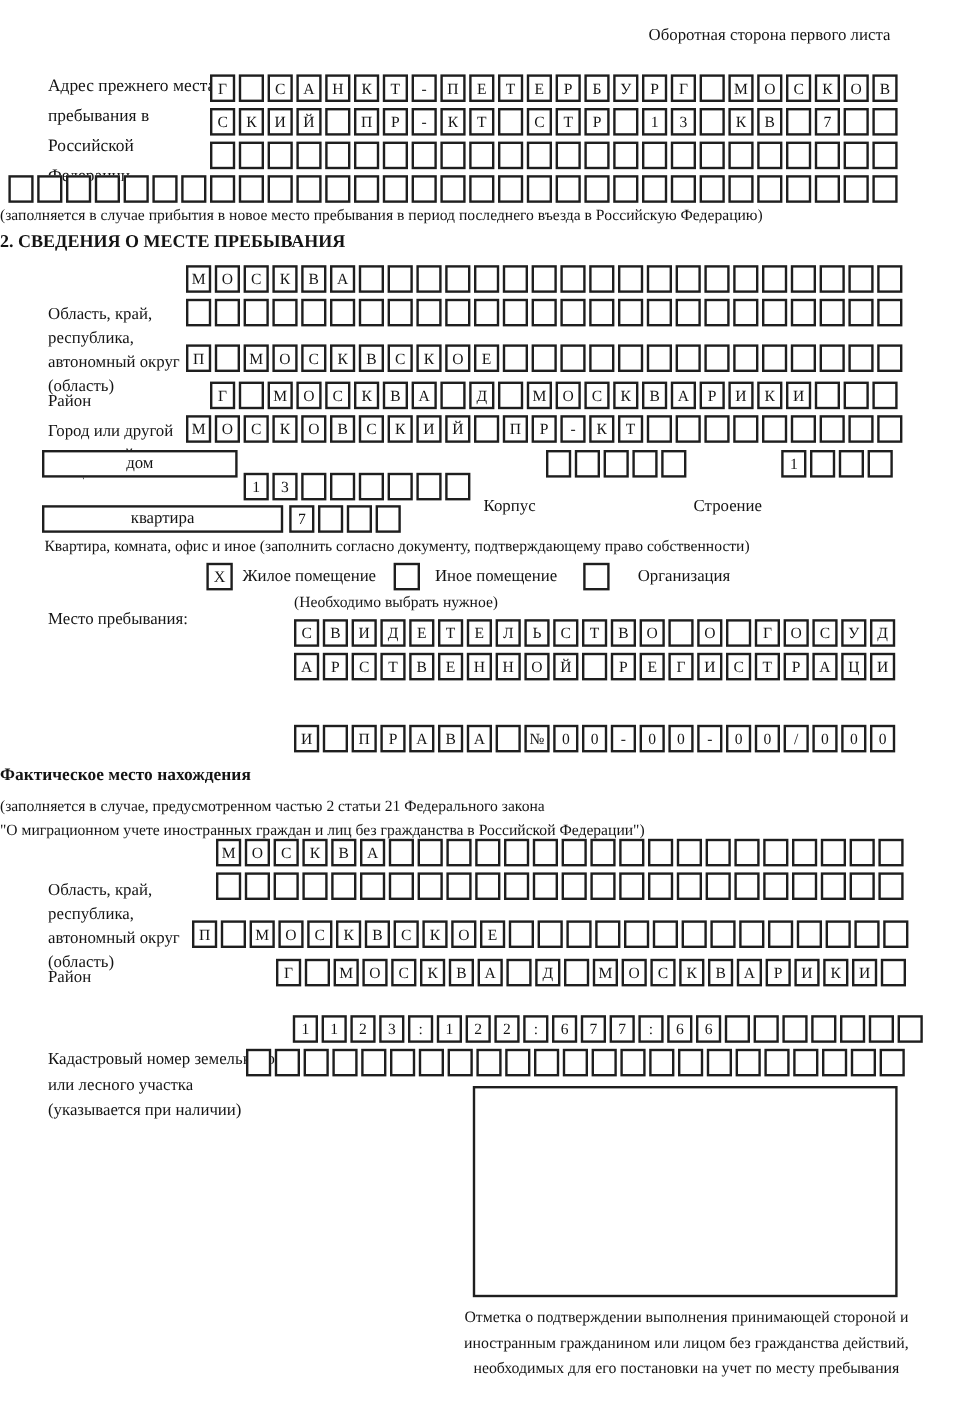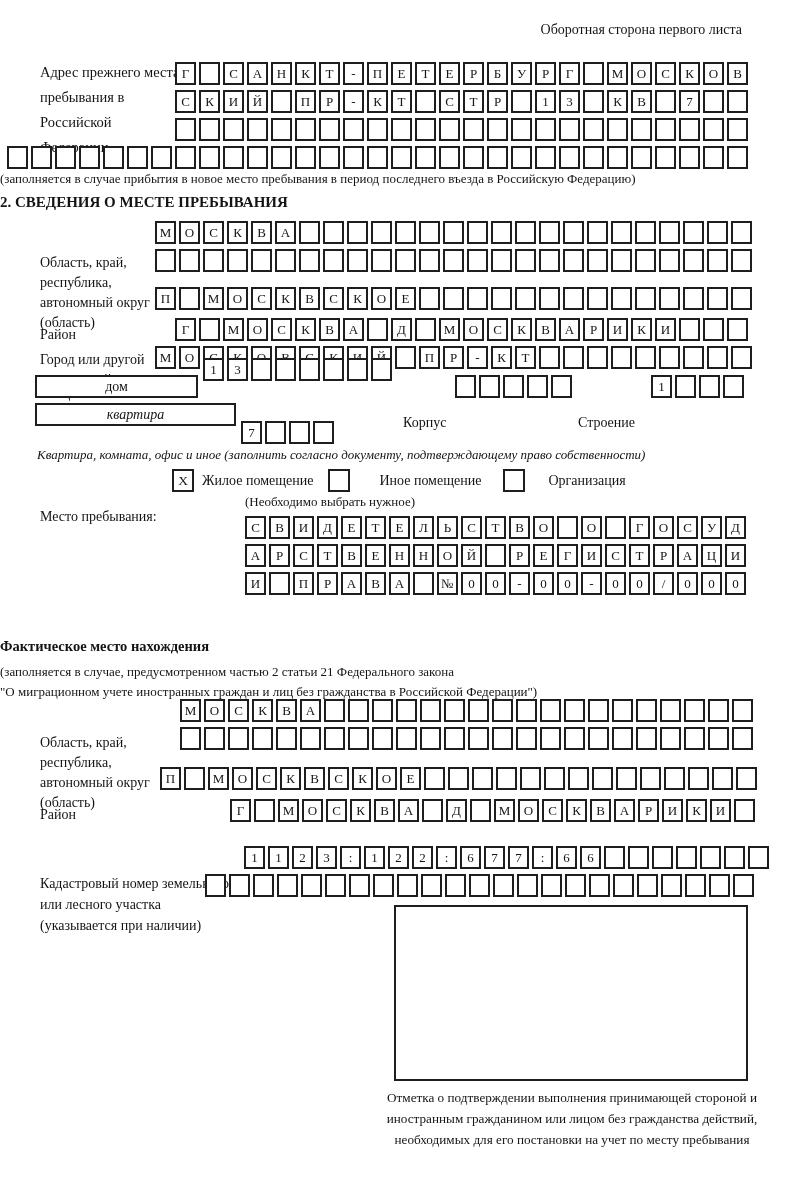--- a/index.html
+++ b/index.html
@@ -32,38 +32,38 @@
   .lblB      { left:40px; top:218px; width:114px; }
   .rB1 { left:155px; top:221px; } .rB2 { left:155px; top:249px; }
   .lblRayon1 { left:40px; top:290px; }
   .rRayon1   { left:155px; top:287px; }
   .lblCity1  { left:40px; top:315px; width:135px; }
   .rCity1    { left:175px; top:318px; }
   .lblStreet { left:40px; top:349px; }
   .rStreet   { left:155px; top:346px; }
 
   .houseBox   { left:35px; top:375px; width:163px; }
-  .rHouse     { left:203px; top:358px; }
+  .rHouse     { left:203px; top:394px; }
   .lblKorpus  { left:403px; top:378px; }
   .rKorpus    { left:455px; top:375px; }
   .lblStroen  { left:578px; top:378px; }
   .rStroen    { left:651px; top:375px; }
   .capB       { left:37px; top:402px; }
-  .aptBox     { left:35px; top:403px; width:201px;font-style:italic; }
+  .aptBox     { left:35px; top:421px; width:201px; }
   .rApt       { left:241px; top:421px; }
-  .capC       { left:37px; top:447px;font-style:italic; }
+  .capC       { left:37px; top:447px; }
 
   .lblStay   { left:40px; top:472px; }
   .stayOpts  { left:172px; top:469px; white-space:nowrap; }
   .stayOpts .optlbl { font-size:14px; vertical-align:middle; }
-  .gap1 { margin-left:8px; margin-right:15px; } .gap2 { margin-left:29px; margin-right:22px; } .gap3 { margin-left:23px; }
+  .gap1 { margin-left:8px; margin-right:15px; } .gap2 { margin-left:12px; margin-right:22px; } .gap3 { margin-left:23px; }
   .noteStay  { left:245px; top:494px; }
 
   .lblDoc    { left:40px; top:515px; width:205px; line-height:21.5px; }
-  .rC1 { left:245px; top:516px; } .rC2 { left:245px; top:544px; } .rC3 { left:245px; top:572px; }
+  .rC1 { left:245px; top:516px; } .rC2 { left:245px; top:544px; } .rC3 { left:245px; top:604px; }
 
   .hFact     { top:638px; font-size:14.5px; }
   .noteF1    { top:664px; }
   .noteF2    { top:684px; }
 
   .lblD      { left:40px; top:698px; width:148px; }
   .rD1 { left:180px; top:699px; } .rD2 { left:180px; top:727px; }
   .lblRayon2 { left:40px; top:770px; }
   .rRayon2   { left:160px; top:767px; }
   .lblSettle { left:40px; top:797px; width:192px; }

